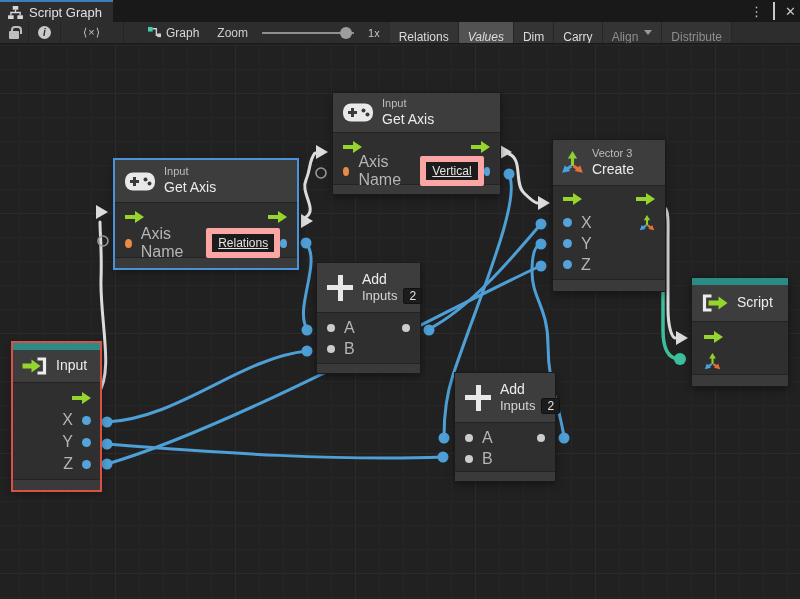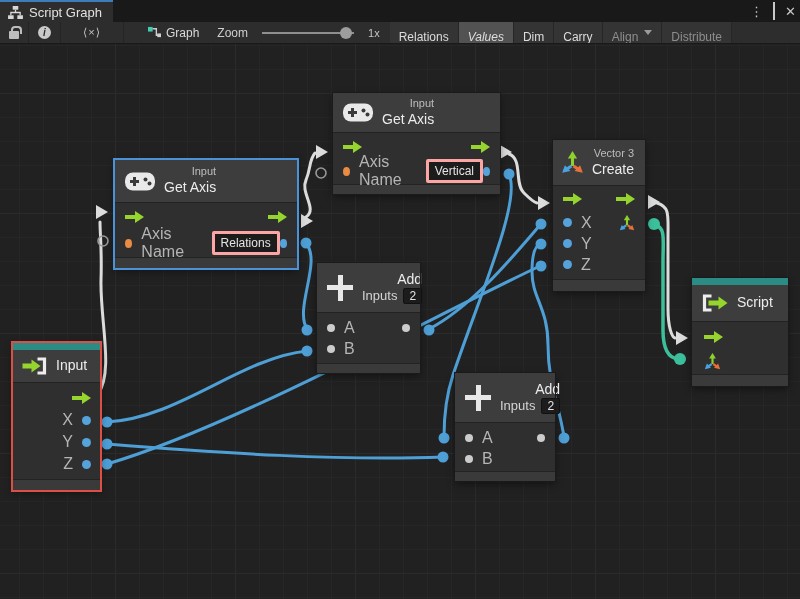--- a/index.html
+++ b/index.html
@@ -55,36 +55,36 @@
     background-position:115px 49px, 115px 49px, 19px 1px, 19px 1px;
     z-index:1; }
 
   svg.wires { position:absolute; top:0; left:0; width:800px; height:599px; z-index:2; pointer-events:none; }
 
   
   .node { position:absolute; z-index:3; display:flex; flex-direction:column;
     background:#2f2f2f; outline:1px solid #1a1a1a; box-shadow:0 3px 8px rgba(0,0,0,.45); }
   .node.sel-blue { outline:2px solid #4b93d9; }
   .node.sel-red  { outline:2px solid #dc4f44; }
-  .n-head { background:#3d3d3d; border-bottom:1px solid #222; display:flex; align-items:center; gap:9px; padding:0 10px;text-align:right; }
+  .n-head { background:#3d3d3d; border-bottom:1px solid #222; display:flex; align-items:center; gap:9px; padding:0 10px; }
   .n-cat   { font-size:11px; color:#bdbdbd; line-height:1.25; }
   .n-title { font-size:14px; color:#ececec; line-height:1.25; }
   .n-foot { margin-top:auto; background:#3a3a3a; border-top:1px solid #232323; }
   .row { display:flex; align-items:center; padding:0 10px; position:relative; }
   .teal-bar { height:7px; background:#2b8c85; }
 
   .arrow-green { width:19px; height:12px; position:relative; }
   .arrow-green:before { content:""; position:absolute; left:0; top:4px; width:10px; height:4px; background:#96d52e; }
   .arrow-green:after { content:""; position:absolute; right:0; top:0; width:0; height:0;
     border-top:6px solid transparent; border-bottom:6px solid transparent; border-left:9px solid #96d52e; }
   .dot { width:9px; height:9px; border-radius:50%; }
   .dot.blue { background:#56a3dc; } .dot.orange { background:#e98b44; } .dot.gray { background:#cccccc; width:8px; height:8px; }
   .plabel { font-size:16px; color:#b5b5b5; margin-left:9px; }
-  .valbox { background:#1c1c1c; border:3px solid #fca5a5; border-radius:2px; color:#e4e4e4;
-    font-size:12px; padding:2px 6px; margin-left:7px; white-space:nowrap; }
+  .valbox { background:#1c1c1c; border:6px solid #fca5a5; border-radius:2px; color:#e4e4e4;
+    font-size:12px; padding:2px 6px; margin-left:7px; white-space:nowrap;text-decoration:underline; }
   .spread { margin-left:auto; }
   .plus-icon { position:relative; width:26px; height:26px; flex:none; }
   .plus-icon:before { content:""; position:absolute; left:0; top:10.5px; width:26px; height:5px; background:#e8e8e8; }
   .plus-icon:after  { content:""; position:absolute; left:10.5px; top:0; width:5px; height:26px; background:#e8e8e8; }
   .countbox { background:#1c1c1c; border:1px solid #111; border-radius:2px; color:#e4e4e4;
     font-size:12px; padding:0 5px; margin-left:6px; }
   .headcol { display:flex; flex-direction:column; justify-content:center; }
   .inline { display:flex; align-items:center; }
 </style>
 </head>
@@ -307,21 +307,21 @@
       <span class="plabel">A</span>
       <span class="dot gray spread"></span>
     </div>
     <div class="row" style="height:21px;">
       <span class="dot gray"></span>
       <span class="plabel">B</span>
     </div>
     <div class="n-foot" style="height:10px;"></div>
   </div>
 
-  <div class="node" style="left:553px; top:140px; width:92px; height:151px;">
+  <div class="node" style="left:553px; top:140px; width:112px; height:151px;">
     <div class="n-head" style="height:46px; gap:8px; padding:0 8px;">
       <svg width="23" height="23" viewBox="0 0 20 20">
         <path d="M10 13 L10 5" stroke="#8ed12d" stroke-width="2.6"></path>
           <path d="M10 0 L6 6.5 L14 6.5 Z" fill="#8ed12d"></path>
         <path d="M9 13 L5.5 15.5" stroke="#4aa3e0" stroke-width="2.6"></path>
           <path d="M1 19 L8.2 17.4 L3.4 12.4 Z" fill="#4aa3e0"></path>
         <path d="M11 13 L14.5 15.5" stroke="#e8703a" stroke-width="2.6"></path>
           <path d="M19 19 L11.8 17.4 L16.6 12.4 Z" fill="#e8703a"></path>
       </svg>
       <div class="headcol">

